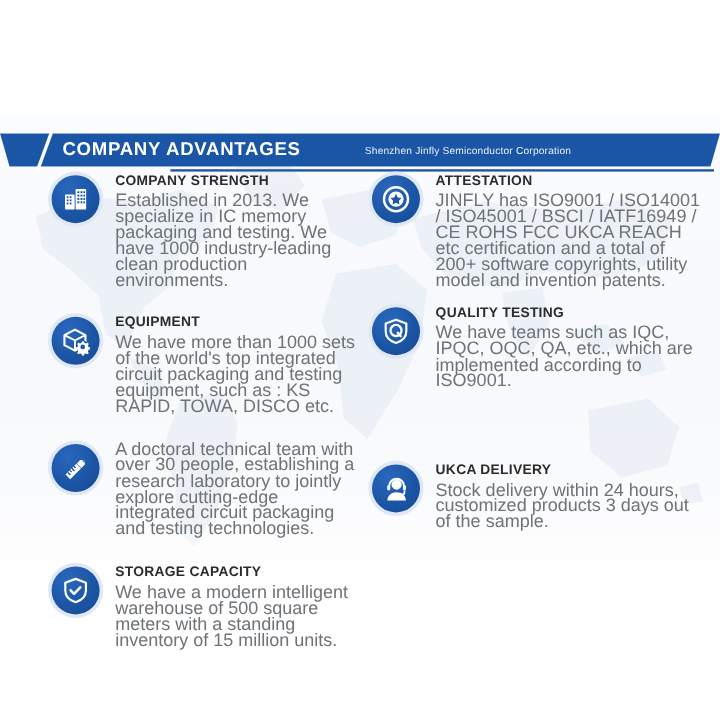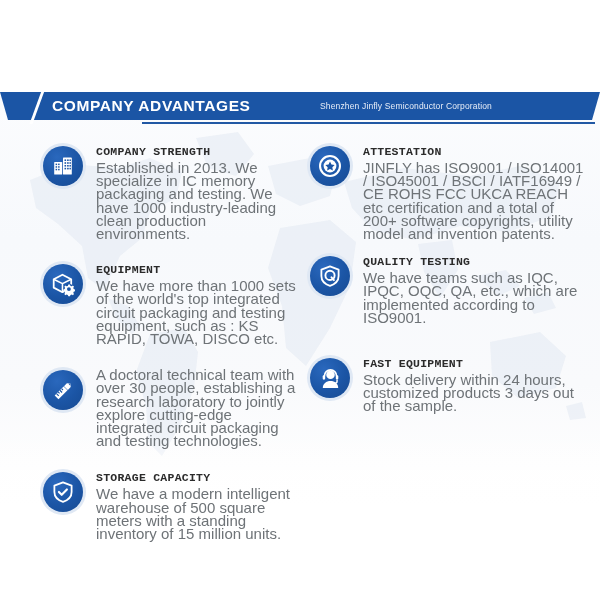--- a/index.html
+++ b/index.html
@@ -48,24 +48,23 @@
     top: 430px;
     width: 600px;
     height: 80px;
     background: linear-gradient(180deg, rgba(255,255,255,0) 0%, #ffffff 100%);
   }
 
   
   .banner-wrap {
     position: absolute;
     left: 0;
-    top: 92px;
+    top: 111px;
     width: 498px;
     height: 34px;
-    padding-left: 16px;
   }
   .banner {
     position: absolute;
     left: 0;
     top: 0;
     width: 600px;
     height: 28px;
     background: #1b55a5;
     clip-path: polygon(0 0, 600px 0, 592px 28px, 8px 28px);
   }
@@ -153,21 +152,20 @@
   .icon-disc svg { display: block; }
 
   .txt { flex: 1 1 auto; padding-top: 1px; }
   .item-title {
     font-size: 11.5px;
     font-weight: bold;
     color: #2b2b2b;
     letter-spacing: .25px;
     line-height: 15px;
     margin: 0 0 2px 0;
-    font-family: Liberation Mono, monospace;
   }
   .item-desc {
     font-size: 15px;
     color: #6e7377;
     line-height: 13.2px;
     margin: 0;
   }
 </style>
 </head>
 <body>
@@ -327,21 +325,21 @@
             </svg>
           </div>
         </div>
         <div class="txt">
           <p class="item-title">ATTESTATION</p>
           <p class="item-desc">JINFLY has ISO9001 / ISO14001 / ISO45001 / BSCI / IATF16949 / CE ROHS FCC UKCA REACH etc certification and a total of 200+ software copyrights, utility model and invention patents.</p>
         </div>
       </div>
 
 
-      <div class="item" style="margin-bottom:31px;">
+      <div class="item" style="margin-bottom:60px;">
         <div class="icon-wrap">
           <div class="icon-ring"></div>
           <div class="icon-disc">
             <svg width="24" height="24" viewBox="0 0 24 24">
               <path d="M12 2.4 L20.6 5.6 V12 c0 5.2-3.6 8.2-8.6 9.8C7 20.2 3.4 17.2 3.4 12 V5.6 Z" fill="none" stroke="#ffffff" stroke-width="1.8" stroke-linejoin="round"></path>
               <circle cx="12" cy="11.4" r="4.6" fill="none" stroke="#ffffff" stroke-width="1.9"></circle>
               <line x1="13.5" y1="13.3" x2="15.9" y2="16.1" stroke="#ffffff" stroke-width="2" stroke-linecap="round"></line>
             </svg>
           </div>
         </div>
@@ -360,20 +358,20 @@
               <path d="M4.6 21.2 c0-4.1 3.3-6.7 7.4-6.7 s7.4 2.6 7.4 6.7 z" fill="#ffffff"></path>
               <path d="M6.2 9.5 a5.8 5.8 0 0 1 11.6 0" fill="none" stroke="#ffffff" stroke-width="1.6"></path>
               <rect x="4.5" y="8.9" width="2.4" height="4.2" rx="1.1" fill="#ffffff"></rect>
               <rect x="17.1" y="8.9" width="2.4" height="4.2" rx="1.1" fill="#ffffff"></rect>
               <path d="M18.3 13.1 v1.5 c0 1.1-.9 1.9-2 1.9 h-2.1" fill="none" stroke="#ffffff" stroke-width="1.4"></path>
               <rect x="11.1" y="15.3" width="2.6" height="1.9" rx=".9" fill="#ffffff"></rect>
             </svg>
           </div>
         </div>
         <div class="txt">
-          <p class="item-title">FAST EQUIPMENT</p>
+          <p class="item-title">UKCA DELIVERY</p>
           <p class="item-desc">Stock delivery within 24 hours, customized products 3 days out of the sample.</p>
         </div>
       </div>
 
     </div>
   </div>
 </div>
 
 </body></html>

